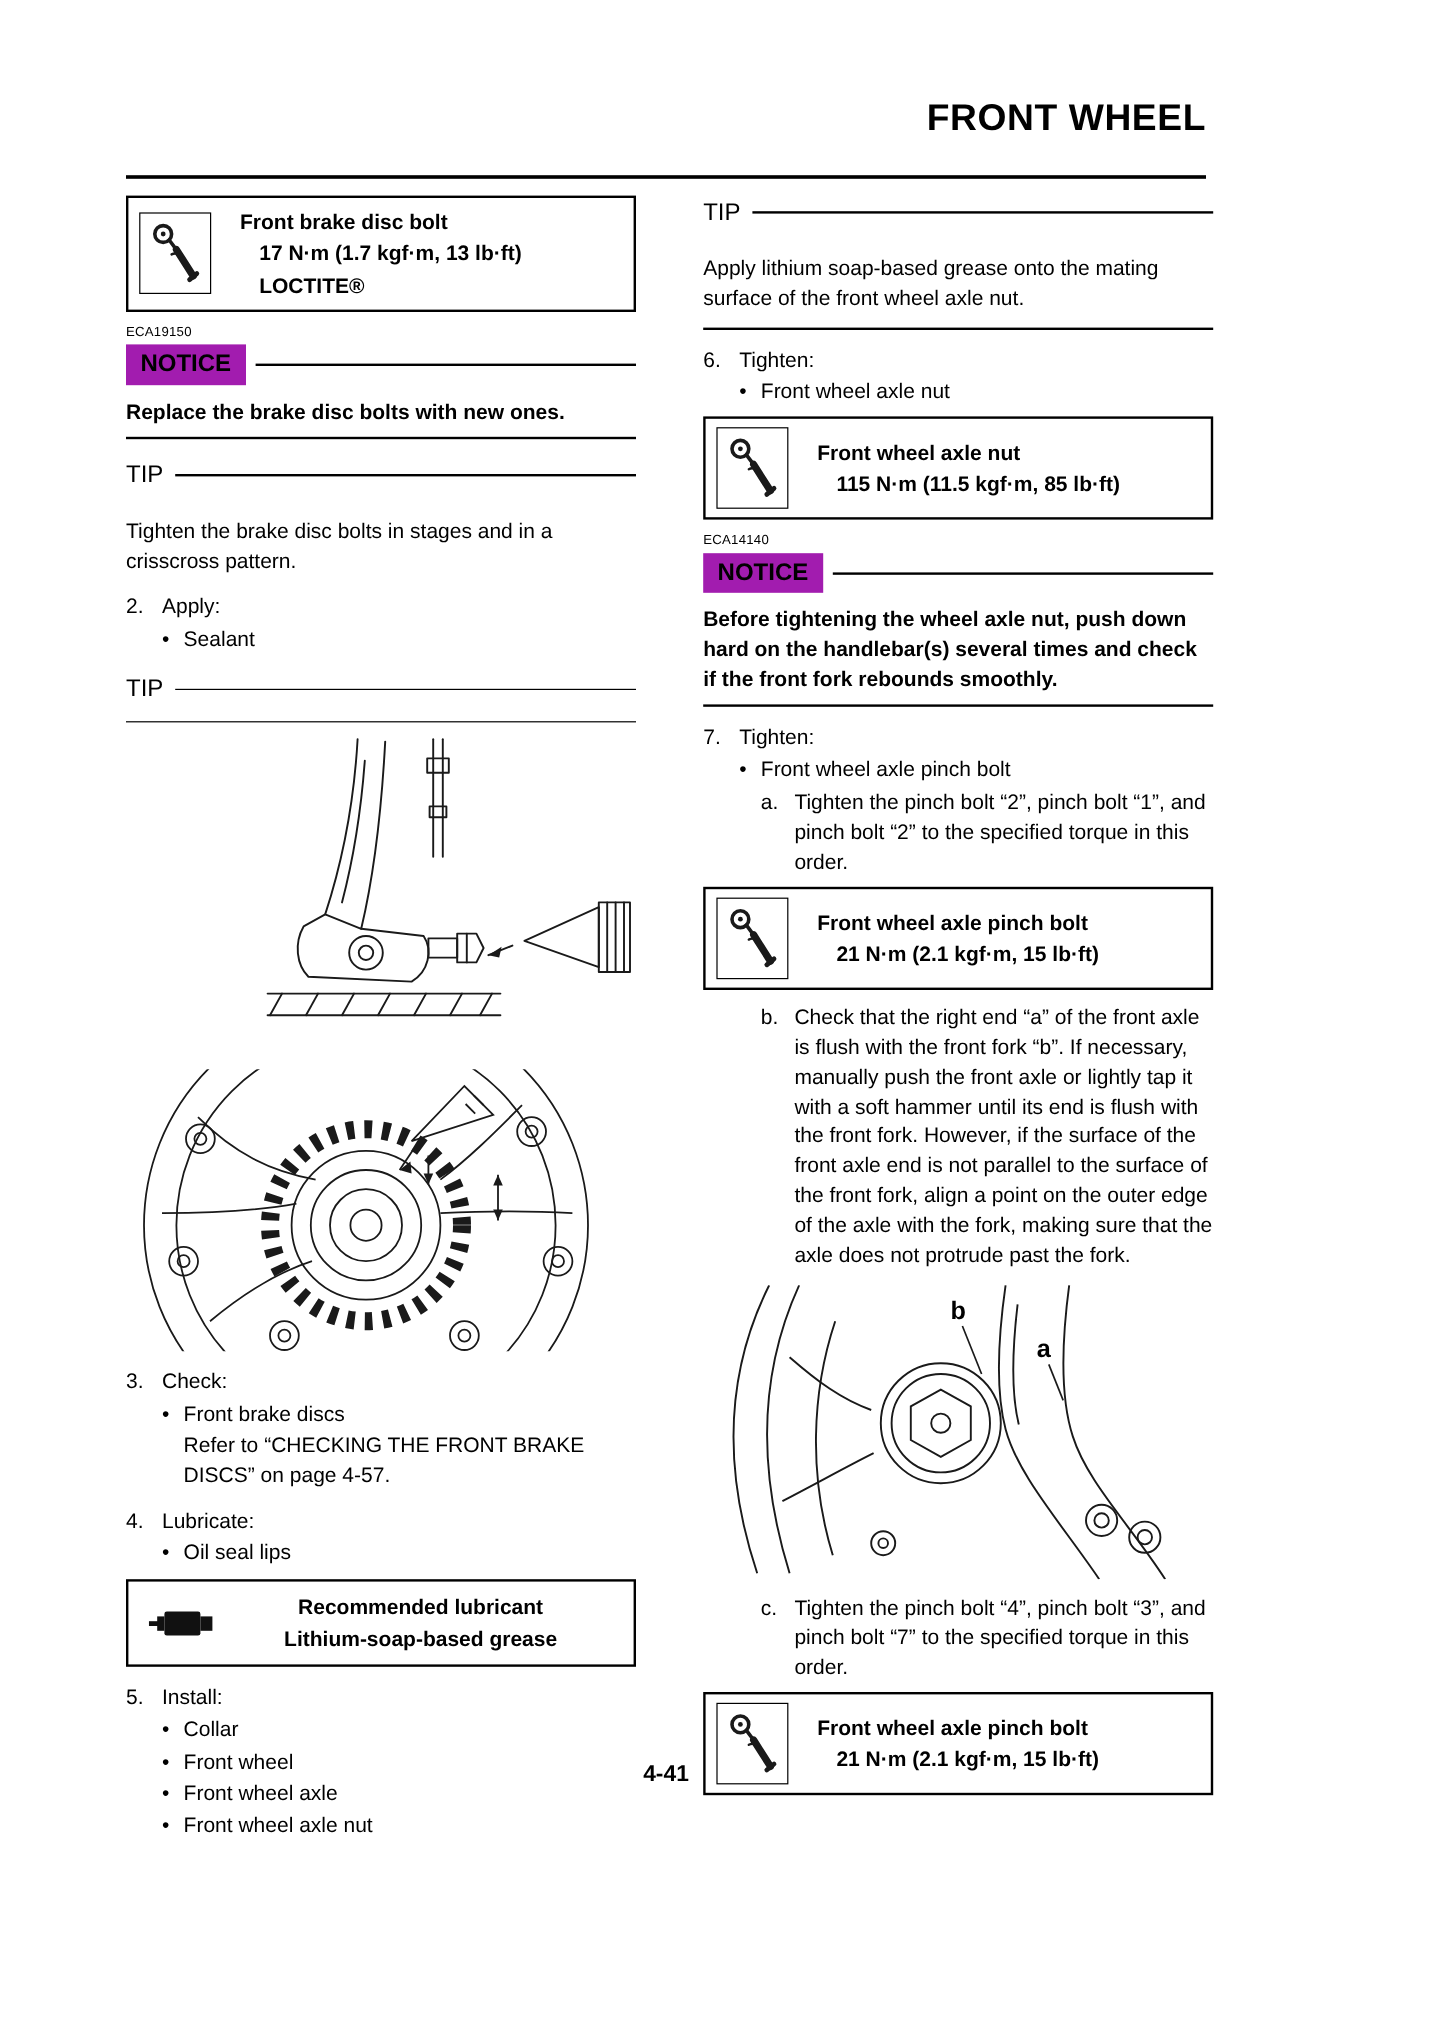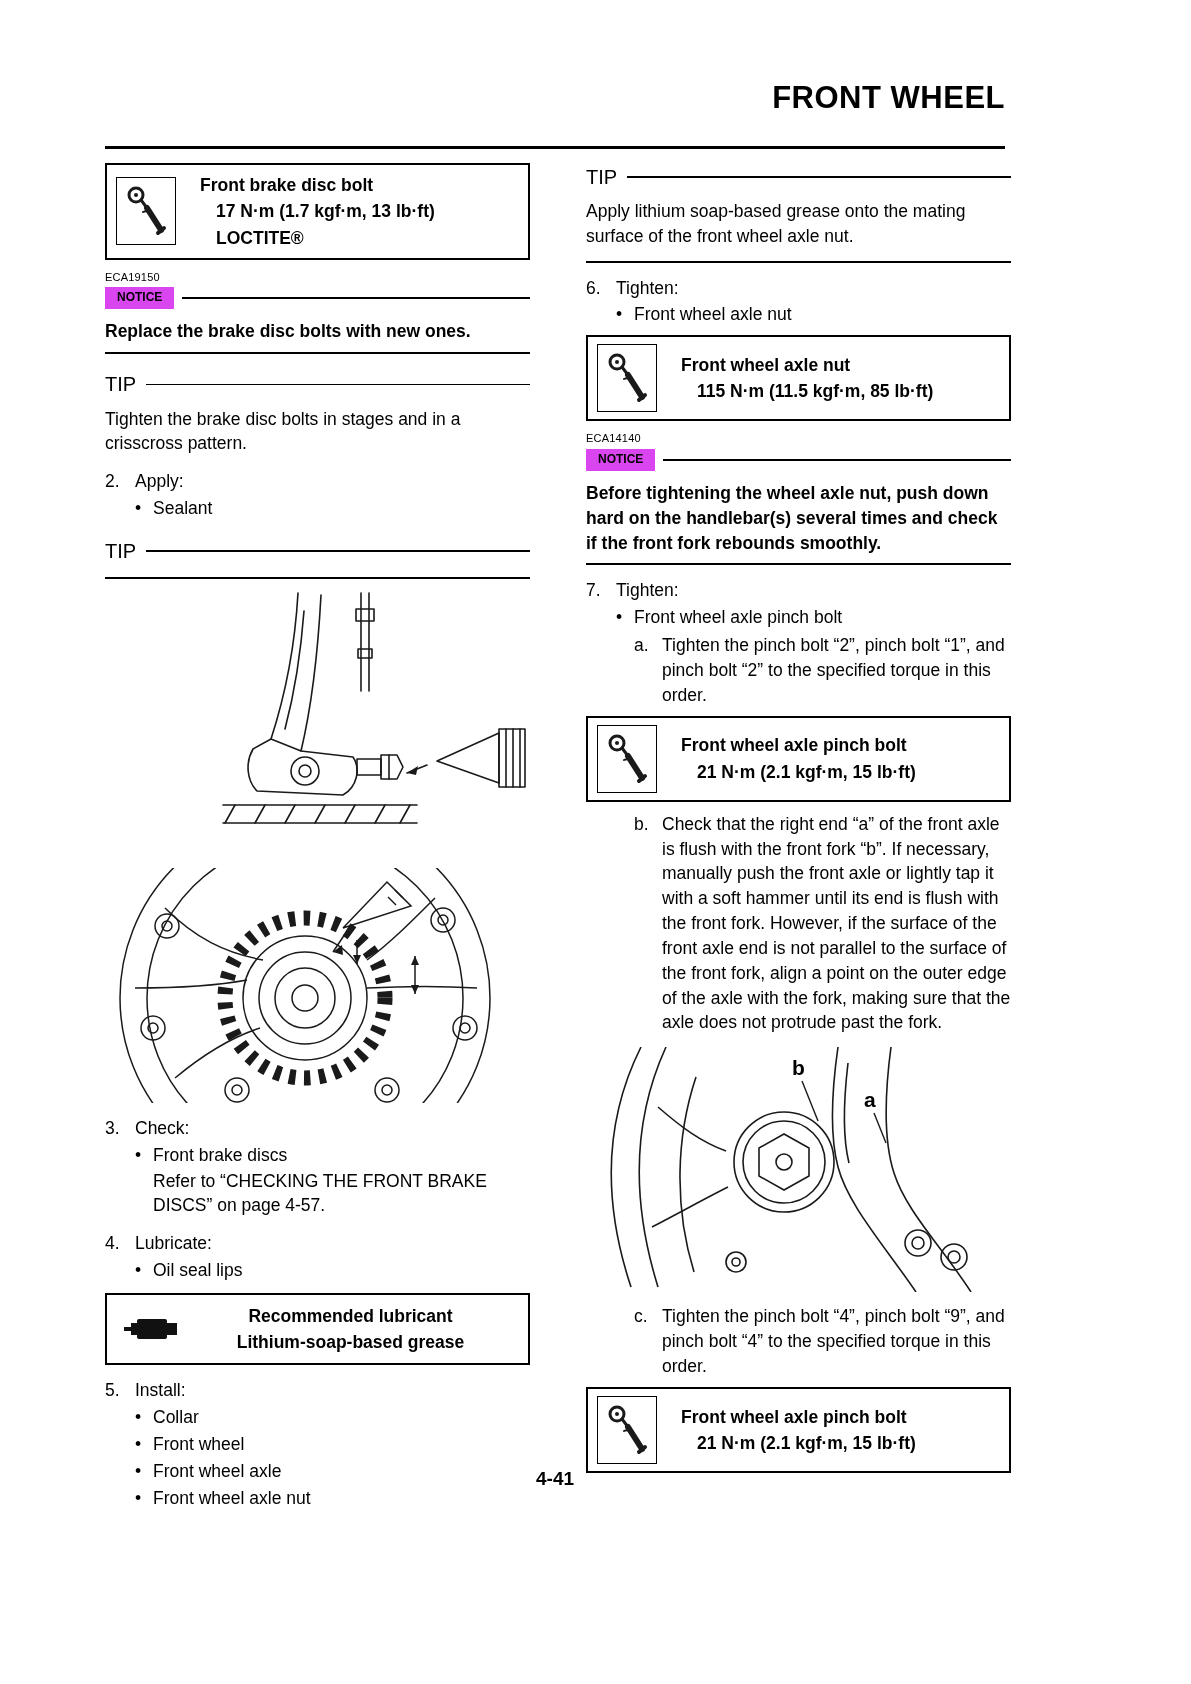--- a/index.html
+++ b/index.html
@@ -26,28 +26,28 @@
   .spec-text { flex: 1; font-weight: bold; padding-left: 24px; line-height: 1.5; }
   .spec-text .ind { padding-left: 16px; }
 
   
   .lub-box { border: 2.5px solid #000; display: flex; align-items: center; padding: 8px 6px; margin: 10px 0; min-height: 68px; }
   .lub-icon { width: 78px; display: flex; justify-content: center; flex: none; }
   .lub-text { flex: 1; font-weight: bold; text-align: center; line-height: 1.5; padding-right: 12px; }
 
   .eca { font-size: 11px; margin-top: 9px; letter-spacing: 0.2px; }
   .notice-row { display: flex; align-items: center; margin-top: 2px; }
-  .notice-badge { background: #d946ef; color:#000; font-weight: bold; font-size: 12px; padding: 2px 12px 3px; }
+  .notice-badge { background: #a21caf; color:#000; font-weight: bold; font-size: 20px; padding: 2px 12px 3px; }
   .rule-fill { flex: 1; height: 2px; background: #000; margin-left: 8px; }
   .notice-text { font-weight: bold; margin-top: 10px; padding-bottom: 8px; border-bottom: 2px solid #000; }
 
   .tip-row { display: flex; align-items: center; margin-top: 16px; }
   .tip-label { font-weight: normal; font-size: 20px; }
   .tip-line { flex: 1; height: 1.5px; background: #000; margin-left: 10px; }
-  .tip-text { margin-top: 8px; }
+  .tip-text { margin-top: 20px; }
   .tip-close { height: 1.5px; background: #000; margin-top: 12px; }
 
   .step { display: flex; margin-top: 13px; }
   .step-num { width: 30px; flex: none; }
   .bullet-item { display: flex; padding-left: 30px; margin-top: 2px; }
   .bullet-char { width: 18px; flex: none; }
   .refer { padding-left: 48px; margin-top: 1px; }
   .substep { display: flex; padding-left: 48px; margin-top: 3px; }
   .substep-label { width: 28px; flex: none; }
   .substep-text { flex: 1; }
@@ -361,21 +361,21 @@
               <line x1="216" y1="34" x2="232" y2="74" stroke-width="1.4"></line>
               <line x1="288" y1="66" x2="300" y2="96" stroke-width="1.4"></line>
             </g>
             <text x="206" y="28" font-size="21" font-weight="bold" font-family="Liberation Sans, sans-serif" fill="#000">b</text>
             <text x="278" y="60" font-size="21" font-weight="bold" font-family="Liberation Sans, sans-serif" fill="#000">a</text>
           </svg>
         </figure>
 
         <div class="substep">
           <span class="substep-label">c.</span>
-          <span class="substep-text">Tighten the pinch bolt “4”, pinch bolt “9”, and pinch bolt “4” to the specified torque in this order.</span>
+          <span class="substep-text">Tighten the pinch bolt “4”, pinch bolt “3”, and pinch bolt “7” to the specified torque in this order.</span>
         </div>
 
         <div class="spec-box">
           <div class="icon-frame">
             <svg width="46" height="54" viewBox="0 0 46 54">
               <g fill="none" stroke="#1a1a1a" stroke-width="3" stroke-linecap="round">
                 <circle cx="13" cy="11" r="7"></circle>
                 <line x1="18" y1="16" x2="24" y2="24"></line>
                 <line x1="24" y1="24" x2="38" y2="46" stroke-width="6"></line>
                 <line x1="35" y1="49" x2="41" y2="44" stroke-width="4"></line>

